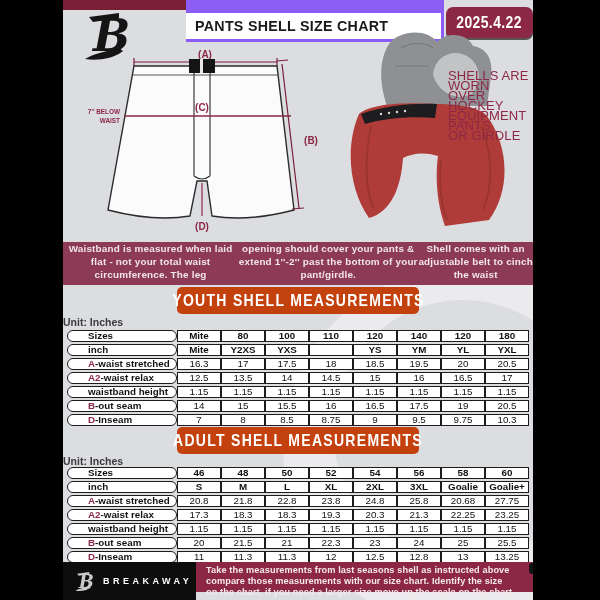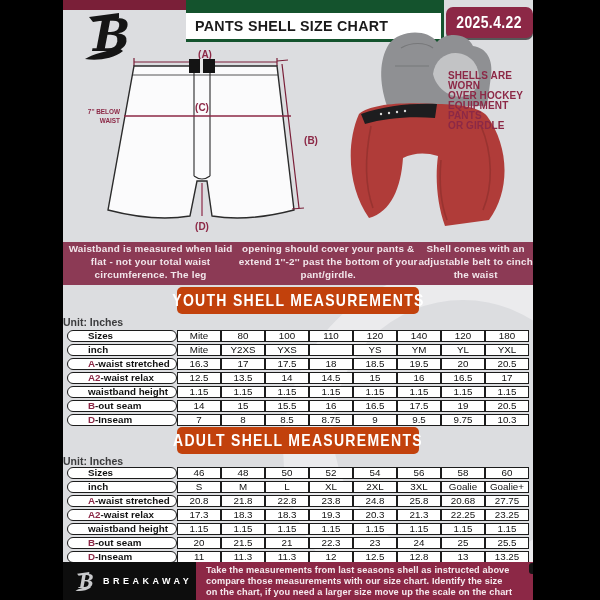--- a/index.html
+++ b/index.html
@@ -9,35 +9,35 @@
           background:var(--page-bg,#dcdde0); overflow:hidden; }
 
   
   .wm { position:absolute; border-radius:50%; background:rgba(255,255,255,.42); }
   .wm1 { right:-110px; top:268px; width:360px; height:360px; }
   .wm2 { right:-60px; top:300px; width:260px; height:260px; background:rgba(220,221,224,1); }
 
   
   .top-strip { position:absolute; left:0; top:0; width:123px; height:10px; background:var(--accent-dark,#7a1f38); }
   .logo-header { position:absolute; left:16px; top:10px; width:64px; height:50px; }
-  .title-block { position:absolute; left:123px; top:0; width:258px; height:42px; background:#14532d; }
+  .title-block { position:absolute; left:123px; top:0; width:258px; height:42px; background:#8b5cf6; }
   .title-box { position:absolute; left:0; top:13px; right:3px; height:26px; background:#fff;
                display:flex; align-items:center; padding-left:9px; }
   .title-box span { font-size:15.5px; font-weight:bold; color:#1a1a1a; letter-spacing:.3px;
                     transform:scaleX(.92); transform-origin:left center; display:inline-block; white-space:nowrap; }
   .date-box { position:absolute; left:383px; top:7px; width:87px; height:31px; background:var(--accent,#8c2846);
               display:flex; align-items:center; justify-content:center; box-shadow:0 2px 0 rgba(15,15,15,.65);border-radius:7px; }
   .date-box span { color:#fff; font-weight:bold; font-size:17px; letter-spacing:.5px;
                    transform:scaleX(.82); display:inline-block; white-space:nowrap; }
 
   
   .diagram-svg { position:absolute; left:15px; top:48px; }
   .photo-svg { position:absolute; left:278px; top:26px; }
   .photo-note { position:absolute; left:385px; top:71px; width:90px; }
-  .photo-note div { font-size:10px; font-weight:bold; color:var(--accent,#8c2846); line-height:10px; letter-spacing:.1px; }
+  .photo-note div { font-size:13px; font-weight:normal; color:var(--accent,#8c2846); line-height:10px; letter-spacing:.1px; }
 
   
   .info-band { position:absolute; left:0; top:242px; width:470px; height:43px; background:#8c3a55;
                display:flex; flex-direction:row; justify-content:center; text-align:center; }
   .info-band div { font-size:9.9px; font-weight:bold; color:#f2e6eb; line-height:13px; letter-spacing:.2px; }
 
   
   .banner { position:absolute; left:114px; width:242px; height:27px; background:#c2410c; border-radius:5px;
             display:flex; align-items:center; justify-content:center; }
   .banner span { color:#fff; font-weight:bold; font-size:16.5px; letter-spacing:1.5px; white-space:nowrap;
@@ -50,28 +50,28 @@
 
   
   table.size { position:absolute; left:4px; width:462px; border-collapse:separate; border-spacing:0 2px;
                table-layout:fixed; }
   .table-youth { top:328px; }
   .table-adult { top:465px; }
   table.size td { background:#fff; border:1.4px solid #1c1c1c; height:11px; line-height:10px;
                   font-size:9.8px; text-align:center; color:#111; padding:0;
                   white-space:nowrap; overflow:hidden; }
   table.size td:first-child { width:110px; text-align:left; padding-left:20px; font-weight:bold;border-radius:6px; }
-  table.size td.b { font-weight:normal; }
+  table.size td.b { font-weight:bold; }
   table.size .pre { color:var(--accent,#8c2846); font-weight:bold; }
 
   
   .footer { position:absolute; left:0; top:562px; width:470px; height:38px; display:flex; }
   .brand-box { width:133px; height:38px; background:#0d0d0d; display:flex; align-items:center; padding-left:10px; }
   .brand-box .brand-name { color:#fff; font-size:9px; font-weight:bold; letter-spacing:3.5px; margin-left:4px; }
-  .footer-note { width:337px; height:38px; background:var(--accent,#8c2846); padding:3px 24px 0 10px; }
+  .footer-note { width:337px; height:30px; background:var(--accent,#8c2846); padding:3px 24px 0 10px; }
   .footer-note div { color:#f5e9ee; font-size:9.2px; font-weight:bold; line-height:10.8px; letter-spacing:.1px; white-space:nowrap; }
 
   .scroll-thumb { position:absolute; left:466px; top:563px; width:6px; height:11px; background:#121212; border-radius:3px; }
 </style>
 </head>
 <body>
 
 <div class="page">
   <div class="wm wm1"></div>
   <div class="wm wm2"></div>

